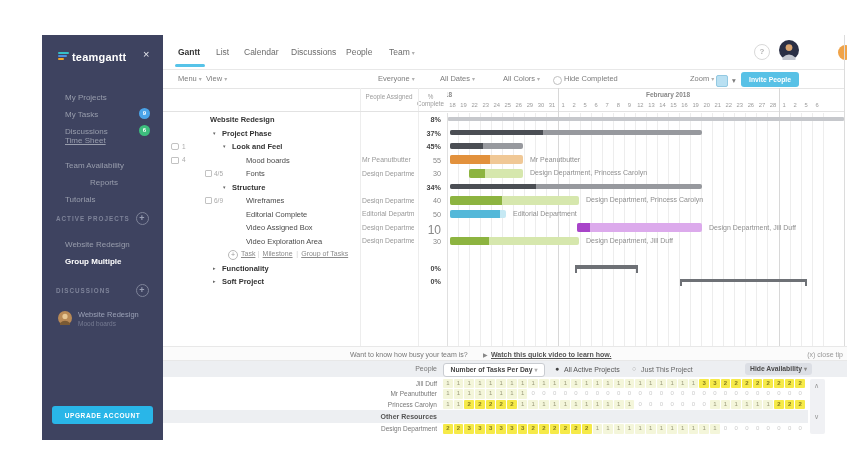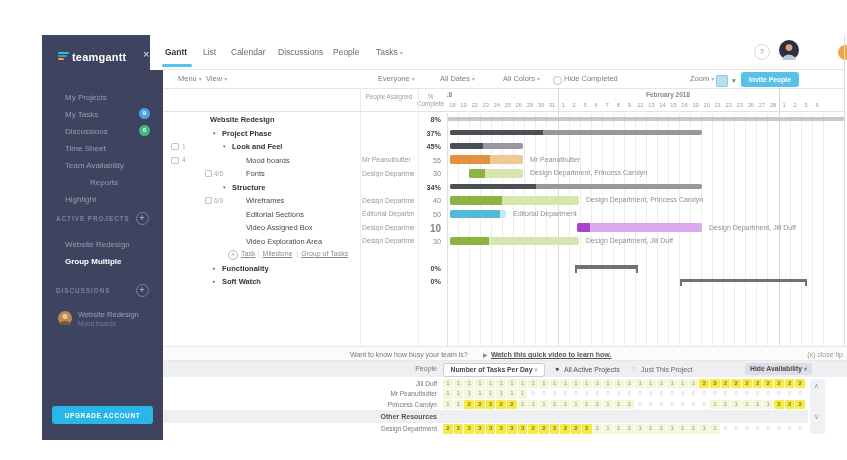--- a/index.html
+++ b/index.html
@@ -53,24 +53,24 @@
         <i style="width:6px;background:#f6a623;"></i>
       </span><span class="logo-text">teamgantt</span>
     </div>
     <span class="a close-x" style="left:101px;top:13px;">×</span>
     <nav class="a" id="side-nav" style="left:0;top:0;width:121px;">
         <div class="nav-item" style="top: 58px;">My Projects</div>
         <div class="nav-item" style="top: 75px;">My Tasks</div>
         <div class="badge" style="left: 97px; top: 73px; background: rgb(74, 163, 232);">9</div>
         <div class="nav-item" style="top: 92px;">Discussions</div>
         <div class="badge" style="left: 97px; top: 90px; background: rgb(61, 189, 125);">6</div>
-        <div class="nav-item" style="top: 109px;">Time Sheet</div>
+        <div class="nav-item" style="top: 101px; text-decoration: underline;">Time Sheet</div>
         <div class="nav-item" style="top: 126px;">Team Availability</div>
         <div class="nav-item" style="top: 143px; padding-left: 25px;">Reports</div>
-        <div class="nav-item" style="top: 160px;">Highlight</div>
+        <div class="nav-item" style="top: 160px;">Tutorials</div>
       </nav>
     <div class="a sec-hdr" style="left:14px;top:180px;width:93px;">
       <span>ACTIVE PROJECTS</span>
       <span class="plus-circle">+</span>
     </div>
     <div class="a" id="side-projects" style="left:0;top:0;width:121px;">
         <div class="proj-item" style="top: 205px; color: rgb(153, 158, 173); font-weight: normal;">Website Redesign</div>
         <div class="proj-item" style="top: 222px; color: rgb(255, 255, 255); font-weight: bold;">Group Multiple</div>
       </div>
     <div class="a sec-hdr" style="left:14px;top:252px;width:93px;">
@@ -82,28 +82,28 @@
         <circle cx="7" cy="7" r="7" fill="#b98a56"></circle>
           <circle cx="7" cy="5.4" r="2.6" fill="#e8c794"></circle>
         <path d="M2 12 q5 -4.5 10 0 v2 h-10 z" fill="#7a5a34"></path>
       </svg>
       <div class="a" style="left:20px;top:0;font-size:7.5px;color:#9aa0b5;white-space:nowrap;">Website Redesign</div>
       <div class="a" style="left:20px;top:10px;font-size:6.5px;color:#767b92;white-space:nowrap;">Mood boards</div>
     </div>
     <button class="upgrade" style="top: 371px; background: rgb(41, 182, 232);" id="upgrade-btn">UPGRADE ACCOUNT</button>
   </aside>
 
-  <div class="a" style="left:150px;top:35px;width:681px;height:35px;background:#fff;" id="tab-bar">
+  <div class="a" style="left:163px;top:35px;width:681px;height:35px;background:#fff;" id="tab-bar">
       <div class="tab active" style="left: 15px;"><span>Gantt</span></div>
       <div style="position: absolute; left: 12px; top: 29px; width: 30px; height: 3px; background: rgb(86, 195, 232); border-radius: 2px;"></div>
       <div class="tab" style="left: 53px;"><span>List</span></div>
       <div class="tab" style="left: 81px;"><span>Calendar</span></div>
       <div class="tab" style="left: 128px;"><span>Discussions</span></div>
       <div class="tab" style="left: 183px;"><span>People</span></div>
-      <div class="tab" style="left: 226px;"><span>Tasks</span><span class="chev">▾</span></div>
+      <div class="tab" style="left: 226px;"><span>Team</span><span class="chev">▾</span></div>
     </div>
   <div class="hline" style="left:163px;top:69px;width:681px;"></div>
   <div class="a" style="left:754px;top:44px;width:14px;height:14px;border:1px solid #d9d9d9;border-radius:50%;
        color:#b5b5b5;font-size:8px;font-weight:bold;text-align:center;line-height:14px;">?</div>
   <svg class="a" style="left:779px;top:40px;" width="20" height="20">
     <circle cx="10" cy="10" r="10" fill="#2a2f45"></circle>
       <circle cx="10" cy="7.6" r="3.4" fill="#d9a470"></circle>
     <path d="M3.5 17.5 q6.5 -6 13 0 v2.5 h-13 z" fill="#c2c6cf"></path>
   </svg>
   <div class="a" style="left:838px;top:45px;width:15px;height:15px;border-radius:50%;background:#f0a348;"></div>
@@ -208,28 +208,28 @@
         <span style="left: 242px; top: 3px; width: 36px; text-align: right; font-size: 7.2px; color: rgb(68, 68, 68); font-weight: bold;">34%</span>
       </div>
       <div class="trow" style="top: 193.24px;">
         <span style="left: 83px; top: 3px; font-size: 7.5px; color: rgb(74, 74, 74); font-weight: normal;">Wireframes</span>
         <span style="left: 199px; top: 3.5px; width: 52px; font-size: 6.8px; color: rgb(153, 153, 153); overflow: hidden;">Design Department,</span>
         <span style="left: 242px; top: 3px; width: 36px; text-align: right; font-size: 7.2px; color: rgb(136, 136, 136); font-weight: normal;">40</span>
         <span style="left: 42px; top: 4px; width: 5px; height: 5px; border: 1px solid rgb(194, 194, 194); border-radius: 1px;"></span>
         <span style="left: 51px; top: 3.5px; font-size: 6.5px; color: rgb(170, 170, 170);">6/9</span>
       </div>
       <div class="trow" style="top: 206.78px;">
-        <span style="left: 83px; top: 3px; font-size: 7.5px; color: rgb(74, 74, 74); font-weight: normal;">Editorial Sections</span>
+        <span style="left: 83px; top: 3px; font-size: 7.5px; color: rgb(74, 74, 74); font-weight: normal;">Editorial Complete</span>
         <span style="left: 199px; top: 3.5px; width: 52px; font-size: 6.8px; color: rgb(153, 153, 153); overflow: hidden;">Editorial Departmen</span>
         <span style="left: 242px; top: 3px; width: 36px; text-align: right; font-size: 7.2px; color: rgb(136, 136, 136); font-weight: normal;">50</span>
       </div>
       <div class="trow" style="top: 220.32px;">
         <span style="left: 83px; top: 3px; font-size: 7.5px; color: rgb(74, 74, 74); font-weight: normal;">Video Assigned Box</span>
         <span style="left: 199px; top: 3.5px; width: 52px; font-size: 6.8px; color: rgb(153, 153, 153); overflow: hidden;">Design Department,</span>
-        <span style="left: 242px; top: 3px; width: 36px; text-align: right; font-size: 10px; color: rgb(136, 136, 136); font-weight: bold;">10</span>
+        <span style="left: 242px; top: 3px; width: 36px; text-align: right; font-size: 12px; color: rgb(136, 136, 136); font-weight: normal;">10</span>
       </div>
       <div class="trow" style="top: 233.86px;">
         <span style="left: 83px; top: 3px; font-size: 7.5px; color: rgb(74, 74, 74); font-weight: normal;">Video Exploration Area</span>
         <span style="left: 199px; top: 3.5px; width: 52px; font-size: 6.8px; color: rgb(153, 153, 153); overflow: hidden;">Design Department,</span>
         <span style="left: 242px; top: 3px; width: 36px; text-align: right; font-size: 7.2px; color: rgb(136, 136, 136); font-weight: normal;">30</span>
       </div>
       <div class="trow" style="top: 247.4px;">
         <span style="left: 65px; top: 2.5px; width: 8px; height: 8px; border: 1px solid rgb(184, 184, 184); border-radius: 50%; font-size: 7px; line-height: 8px; text-align: center; color: rgb(153, 153, 153);">+</span>
         <span class="link-u" style="left: 78px; top: 3px; font-size: 7px; color: rgb(138, 138, 138);">Task</span>
         <span style="left: 94.6px; top: 3px; font-size: 7px; color: rgb(208, 208, 208);">|</span>
@@ -237,21 +237,21 @@
         <span style="left: 133.2px; top: 3px; font-size: 7px; color: rgb(208, 208, 208);">|</span>
         <span class="link-u" style="left: 138.2px; top: 3px; font-size: 7px; color: rgb(138, 138, 138);">Group of Tasks</span>
       </div>
       <div class="trow" style="top: 260.94px;">
         <span style="left: 50px; top: 4px; font-size: 5px; color: rgb(102, 102, 102);">▸</span>
         <span style="left: 59px; top: 3px; font-size: 7.5px; color: rgb(51, 51, 51); font-weight: bold;">Functionality</span>
         <span style="left: 242px; top: 3px; width: 36px; text-align: right; font-size: 7.2px; color: rgb(68, 68, 68); font-weight: bold;">0%</span>
       </div>
       <div class="trow" style="top: 274.48px;">
         <span style="left: 50px; top: 4px; font-size: 5px; color: rgb(102, 102, 102);">▸</span>
-        <span style="left: 59px; top: 3px; font-size: 7.5px; color: rgb(51, 51, 51); font-weight: bold;">Soft Watch</span>
+        <span style="left: 59px; top: 3px; font-size: 7.5px; color: rgb(51, 51, 51); font-weight: bold;">Soft Project</span>
         <span style="left: 242px; top: 3px; width: 36px; text-align: right; font-size: 7.2px; color: rgb(68, 68, 68); font-weight: bold;">0%</span>
       </div>
     </div>
   <div id="bars-layer">
       <div class="a" style="left: 448px; top: 116.8px; width: 396px; height: 4px; background: rgb(198, 200, 204); border-radius: 1px;"></div>
       <div class="a" style="left: 450px; top: 129.54px; width: 252px; height: 5.8px; background: rgb(151, 153, 158); border-radius: 2px; overflow: hidden;">
         <div class="a" style="left: 0px; top: 0px; width: 93.24px; height: 5.8px; background: rgb(75, 78, 84);"></div>
       </div>
       <div class="a" style="left: 450px; top: 143.08px; width: 73px; height: 5.8px; background: rgb(151, 153, 158); border-radius: 2px; overflow: hidden;">
         <div class="a" style="left: 0px; top: 0px; width: 32.85px; height: 5.8px; background: rgb(75, 78, 84);"></div>

